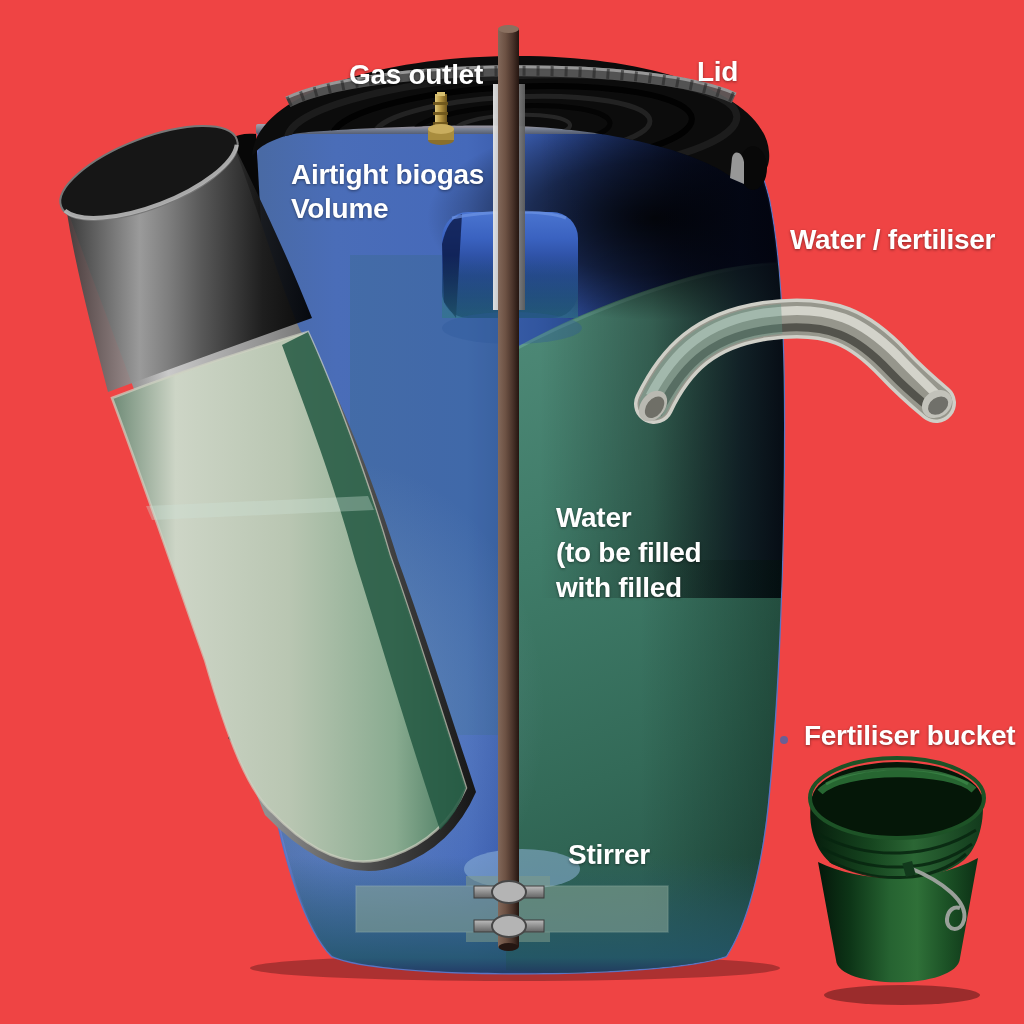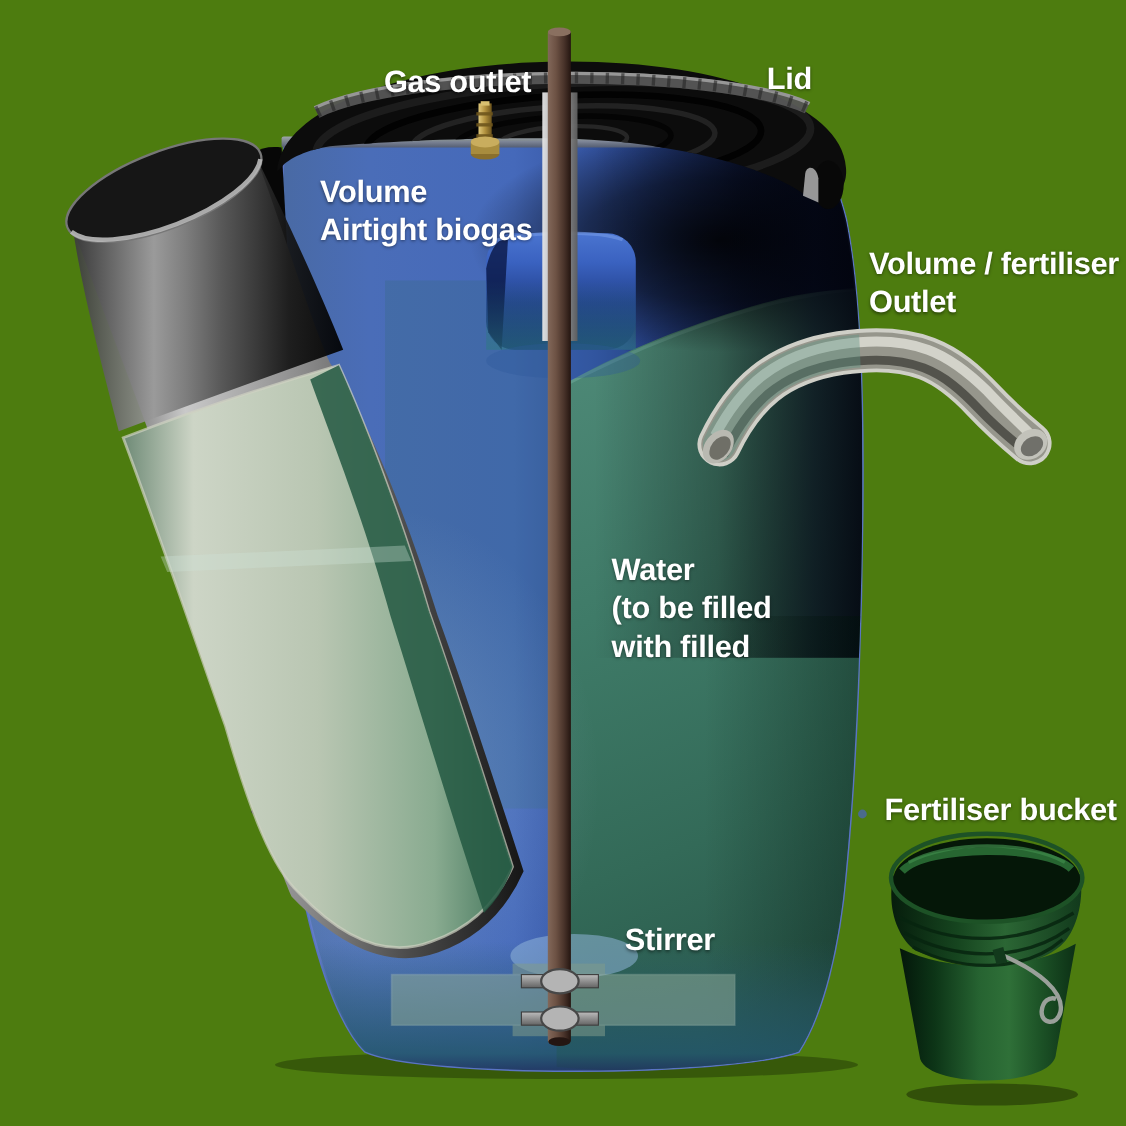--- a/index.html
+++ b/index.html
@@ -1,18 +1,18 @@
 <!DOCTYPE html>
 <html><head>
 <meta charset="utf-8">
 <style>
   html,body{margin:0;padding:0;background:#3c3c3c;}
   .stage{
     position:relative;width:1024px;height:1024px;overflow:hidden;
-    background:#4d7c0f;font-family:"Liberation Sans",sans-serif;
+    background:#ef4444;font-family:"Liberation Sans",sans-serif;
   }
   .stage svg{position:absolute;left:0;top:0;}
   .lbl{
     position:absolute;color:#ffffff;font-weight:700;font-size:28px;
     line-height:34px;letter-spacing:-0.3px;white-space:nowrap;
     text-shadow:0 1px 3px rgba(0,0,0,0.45);
   }
   .lbl span{display:block;}
   #lbl-gas-outlet{left:349px;top:58px;}
   #lbl-lid{left:697px;top:55px;}
@@ -302,26 +302,25 @@
   </g>
 </svg>
 
   <div class="lbl" id="lbl-gas-outlet">
     <span>Gas outlet</span>
   </div>
   <div class="lbl" id="lbl-lid">
     <span>Lid</span>
   </div>
   <div class="lbl" id="lbl-airtight">
+    <span>Airtight biogas</span>
     <span>Volume</span>
-    <span>Airtight biogas</span>
   </div>
   <div class="lbl" id="lbl-water-outlet">
-    <span>Volume / fertiliser</span>
-    <span>Outlet</span>
+    <span>Water / fertiliser</span>
   </div>
   <div class="lbl" id="lbl-water-contents">
     <span>Water</span>
     <span>(to be filled</span>
     <span>with filled</span>
   </div>
   <div class="lbl" id="lbl-stirrer">
     <span>Stirrer</span>
   </div>
   <div class="lbl" id="lbl-fertiliser-bucket">

